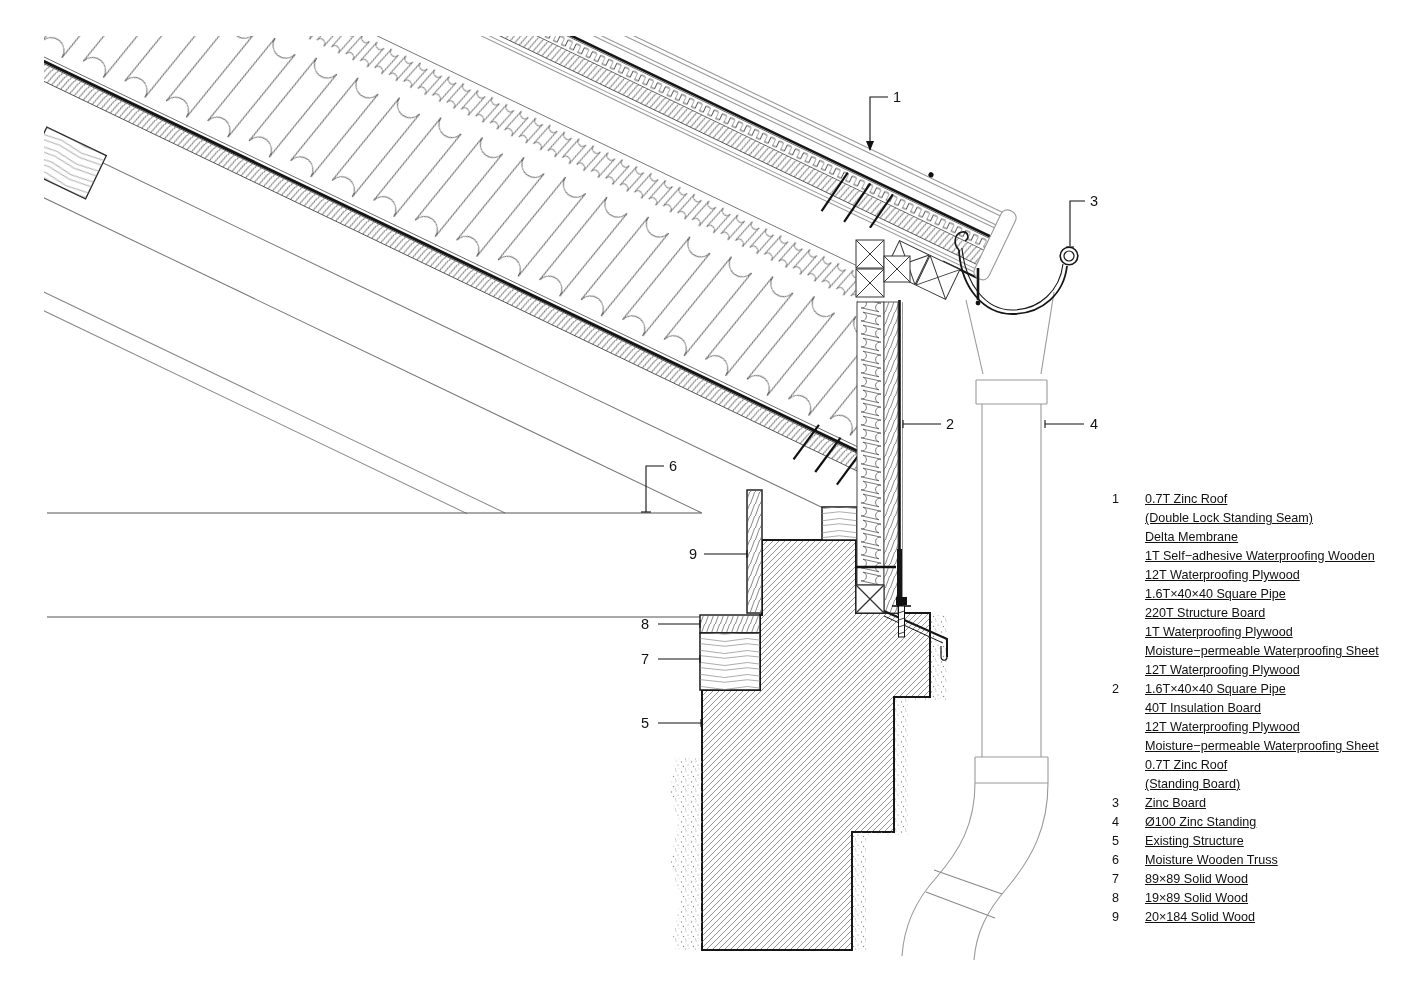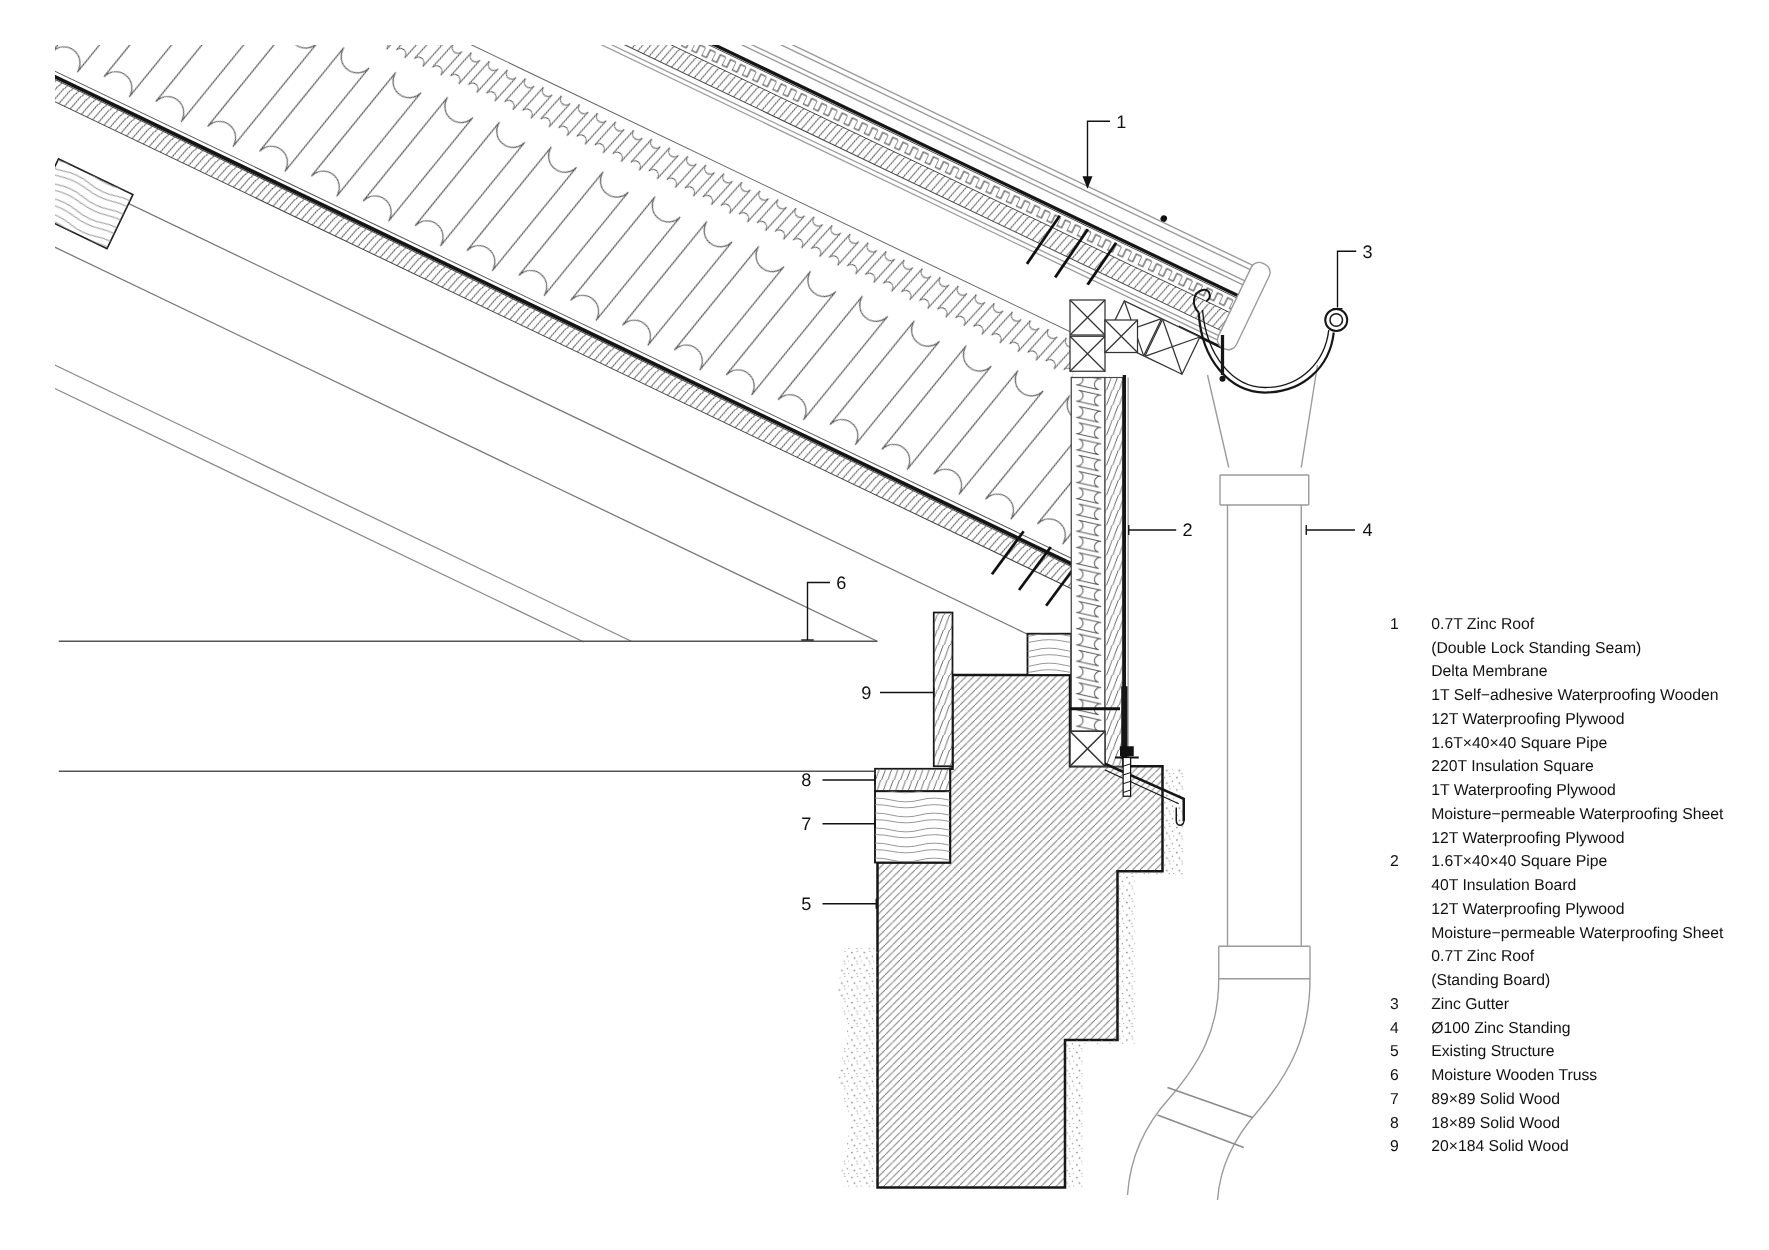--- a/index.html
+++ b/index.html
@@ -2,21 +2,21 @@
 <html><head>
 <meta charset="utf-8">
 <style>
   html,body{margin:0;padding:0;background:#fff;}
   #stage{position:relative;width:1415px;height:1000px;background:#ffffff;overflow:hidden;
          font-family:"Liberation Sans",sans-serif;}
   #drawing{position:absolute;left:0;top:0;}
   #legend{position:absolute;left:1112px;top:490px;font-size:12.6px;line-height:19px;color:#111;}
   .lrow{display:flex;}
   .lnum{width:33px;flex:0 0 33px;}
-  .ltxt{white-space:nowrap;}
+  .ltxt{white-space:nowrap;text-decoration:underline;}
   svg text{font-family:"Liberation Sans",sans-serif;font-size:14.5px;fill:#111;}
 </style>
 </head>
 <body>
 
 <div id="stage">
 <svg id="drawing" width="1415" height="1000" viewBox="0 0 1415 1000">
   <defs>
     <clipPath id="clipArea">
           <rect x="44" y="36" width="1000" height="924"></rect>
@@ -341,21 +341,21 @@
   <div class="lrow">
         <span class="lnum"></span>
         <span class="ltxt">12T Waterproofing Plywood</span>
       </div>
   <div class="lrow">
         <span class="lnum"></span>
         <span class="ltxt">1.6T×40×40 Square Pipe</span>
       </div>
   <div class="lrow">
         <span class="lnum"></span>
-        <span class="ltxt">220T Insulation Square</span>
+        <span class="ltxt">220T Structure Board</span>
       </div>
   <div class="lrow">
         <span class="lnum"></span>
         <span class="ltxt">1T Waterproofing Plywood</span>
       </div>
   <div class="lrow">
         <span class="lnum"></span>
         <span class="ltxt">Moisture−permeable Waterproofing Sheet</span>
       </div>
   <div class="lrow">
@@ -381,40 +381,40 @@
   <div class="lrow">
         <span class="lnum"></span>
         <span class="ltxt">0.7T Zinc Roof</span>
       </div>
   <div class="lrow">
         <span class="lnum"></span>
         <span class="ltxt">(Standing Board)</span>
       </div>
   <div class="lrow">
         <span class="lnum">3</span>
-        <span class="ltxt">Zinc Gutter</span>
+        <span class="ltxt">Zinc Board</span>
       </div>
   <div class="lrow">
         <span class="lnum">4</span>
         <span class="ltxt">Ø100 Zinc Standing</span>
       </div>
   <div class="lrow">
         <span class="lnum">5</span>
         <span class="ltxt">Existing Structure</span>
       </div>
   <div class="lrow">
         <span class="lnum">6</span>
         <span class="ltxt">Moisture Wooden Truss</span>
       </div>
   <div class="lrow">
         <span class="lnum">7</span>
         <span class="ltxt">89×89 Solid Wood</span>
       </div>
   <div class="lrow">
         <span class="lnum">8</span>
-        <span class="ltxt">18×89 Solid Wood</span>
+        <span class="ltxt">19×89 Solid Wood</span>
       </div>
   <div class="lrow">
         <span class="lnum">9</span>
         <span class="ltxt">20×184 Solid Wood</span>
       </div>
 </div>
 </div>
 
 </body></html>

